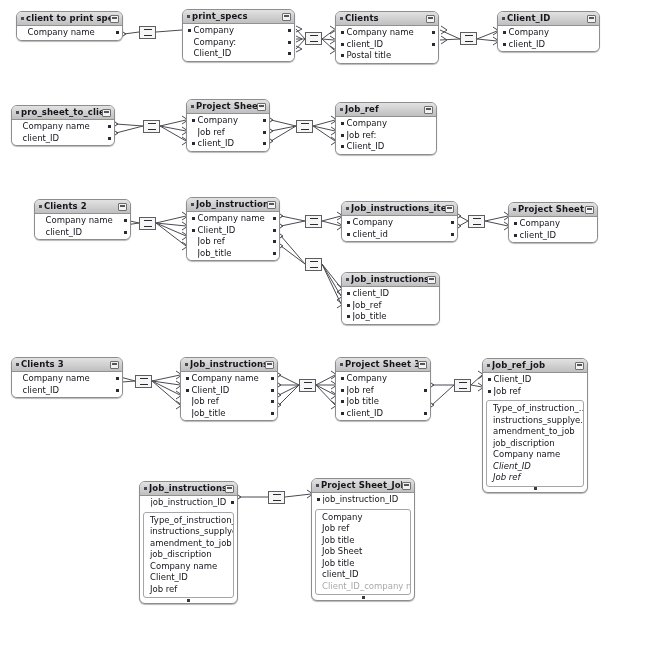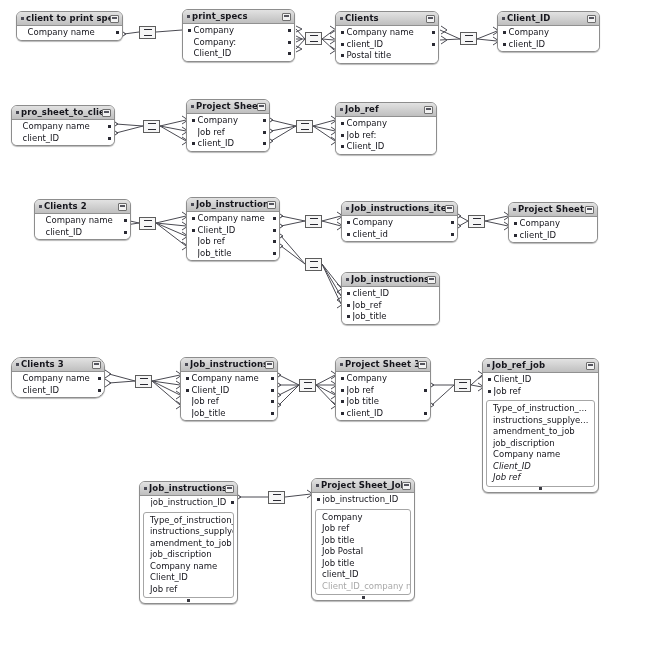--- a/index.html
+++ b/index.html
@@ -510,21 +510,21 @@
           <div class="row">
             <span class="bul"></span>
             <span class="lbl">Job_ref</span>
           </div>
           <div class="row">
             <span class="bul"></span>
             <span class="lbl">Job_title</span>
           </div>
         </div>
       </div>
-      <div class="tbl" style="left: 11px; top: 357px; width: 94px; border-radius: 10px;">
+      <div class="tbl" style="left: 11px; top: 357px; width: 112px;">
         <div class="tbl-title">
           <span class="tdot"></span>
           <span class="ttxt">Clients 3</span>
           <span class="winbtn"></span>
         </div>
         <div class="tbl-body">
           <div class="row">
             <span class="bul none"></span>
             <span class="lbl">Company name</span>
             <span class="anchor"></span>
@@ -585,21 +585,21 @@
             <span class="bul"></span>
             <span class="lbl">Job title</span>
           </div>
           <div class="row">
             <span class="bul"></span>
             <span class="lbl">client_ID</span>
             <span class="anchor"></span>
           </div>
         </div>
       </div>
-      <div class="tbl" style="left: 482px; top: 358px; width: 117px;">
+      <div class="tbl" style="left: 482px; top: 358px; width: 106px;">
         <div class="tbl-title">
           <span class="tdot"></span>
           <span class="ttxt">Job_ref_job</span>
           <span class="winbtn"></span>
         </div>
         <div class="tbl-body">
           <div class="row">
             <span class="bul"></span>
             <span class="lbl">Client_ID</span>
           </div>
@@ -656,21 +656,21 @@
         <div class="tbl-body">
           <div class="row">
             <span class="bul"></span>
             <span class="lbl">job_instruction_ID</span>
           </div>
         </div>
         <div class="fieldpanel">
           <div class="frow">Company</div>
           <div class="frow">Job ref</div>
           <div class="frow">Job title</div>
-          <div class="frow">Job Postal</div>
+          <div class="frow">Job Sheet</div>
           <div class="frow">Job title</div>
           <div class="frow">client_ID</div>
           <div class="frow dim">Client_ID_company n...</div>
         </div>
         <div class="grip">
           <i></i>
         </div>
       </div>
     </div>
   <div id="ops-layer">

